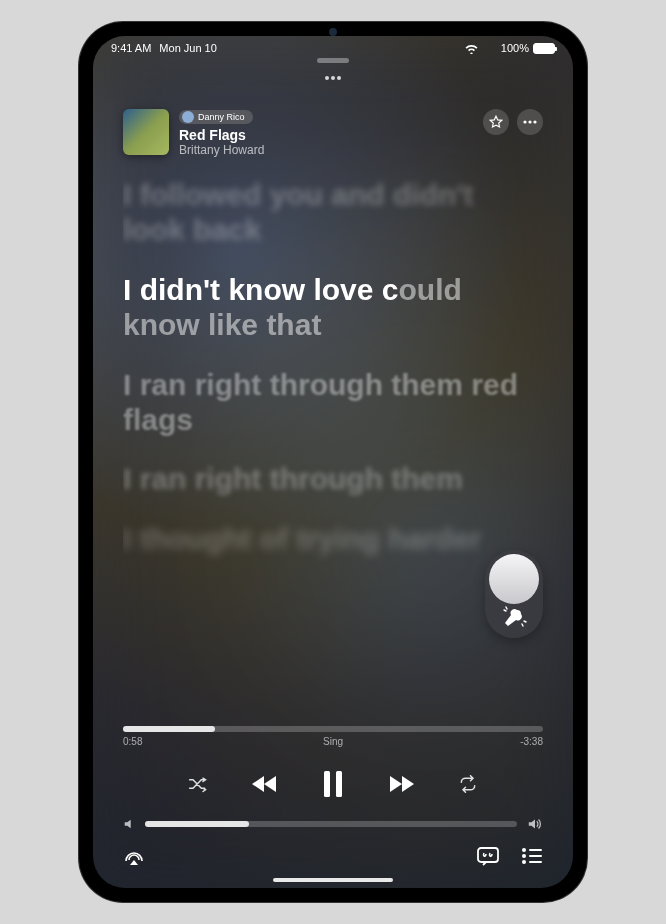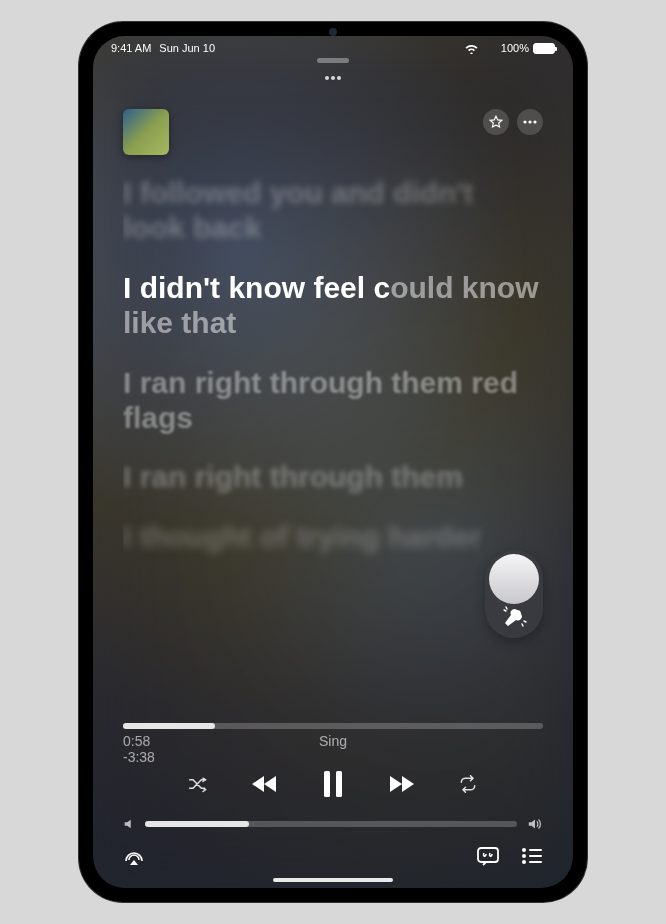--- a/index.html
+++ b/index.html
@@ -201,24 +201,23 @@
   }
   .progress-fill {
     height: 100%;
     width: 22%;
     background: rgba(255,255,255,0.85);
     border-radius: 3px;
   }
   .time-row {
     display: flex;
     justify-content: space-between;
-    font-size: 14px;
+    font-size: 10px;
     color: rgba(255,255,255,0.6);
-    margin-bottom: 6px;
-    flex-direction: column;
+    margin-bottom: 24px;
   }
   .time-center { position: absolute; left: 50%; transform: translateX(-50%); }
   .transport {
     display: flex;
     justify-content: center;
     align-items: center;
     gap: 42px;
     margin-bottom: 20px;
     color: #fff;
   }
@@ -265,21 +264,21 @@
 </head>
 <body>
 
 <div class="device">
   <div class="camera"></div>
   <div class="screen">
 
     <div class="status-bar">
       <div class="status-left">
         <span>9:41 AM</span>
-        <span>Sun Jun 10</span>
+        <span>Mon Jun 10</span>
       </div>
       <div class="status-right">
         <span class="signal">
           <svg width="15" height="11" viewBox="0 0 15 11">
               <path d="M7.5 9.5a1.2 1.2 0 100 2.4 1.2 1.2 0 000-2.4zM4 7a5 5 0 017 0l-1.2 1.2a3.3 3.3 0 00-4.6 0L4 7zm-2.5-2.5a8.5 8.5 0 0112 0L12.3 5.7a6.8 6.8 0 00-9.6 0L1.5 4.5z" fill="#fff"></path>
             </svg>
         </span>
         <div class="battery-group">
           <span>100%</span>
           <span class="battery-icon"></span>
@@ -295,41 +294,49 @@
             <circle cx="9" cy="3" r="2" fill="currentColor"></circle>
             <circle cx="15" cy="3" r="2" fill="currentColor"></circle>
           </svg>
       </div>
     </div>
 
     <div class="content">
       <div class="header-row">
         <div class="song-info">
           <div class="album-art"></div>
+          <div class="titles">
+            <div class="user-pill">
+              <span class="user-avatar"></span>
+              <span>Danny Rico</span>
+            </div>
+            <div class="song-title">Red Flags</div>
+            <div class="artist">Brittany Howard</div>
+          </div>
         </div>
         <div class="header-actions">
           <div class="circle-btn">
             <svg width="14" height="14" viewBox="0 0 24 24">
                 <path d="M12 2l2.9 6.3 6.9.8-5.1 4.7 1.4 6.8L12 17.5 5.9 20.6l1.4-6.8L2.2 9.1l6.9-.8L12 2z" fill="none" stroke="#fff" stroke-width="2"></path>
               </svg>
           </div>
           <div class="circle-btn">
             <svg width="14" height="4" viewBox="0 0 14 4">
                 <circle cx="2" cy="2" r="1.6" fill="#fff"></circle>
                 <circle cx="7" cy="2" r="1.6" fill="#fff"></circle>
                 <circle cx="12" cy="2" r="1.6" fill="#fff"></circle>
               </svg>
           </div>
         </div>
       </div>
 
       <div class="lyrics-area">
         <div class="lyric-line past">I followed you and didn't look back</div>
         <div class="lyric-line current">
-          <span class="sung">I didn't know feel c</span><span>ould know like that</span>
+          <span class="sung">I didn't know love c</span><span>ould know like that</span>
         </div>
         <div class="lyric-line next1">I ran right through them red flags</div>
         <div class="lyric-line next2">I ran right through them</div>
         <div class="lyric-line next3">I thought of trying harder</div>
       </div>
 
       <div class="controls">
         <div class="progress-bar">
           <div class="progress-fill"></div>
         </div>

